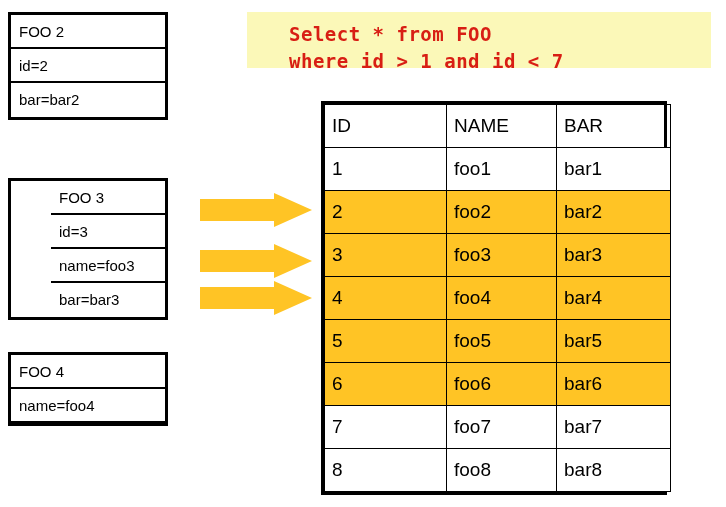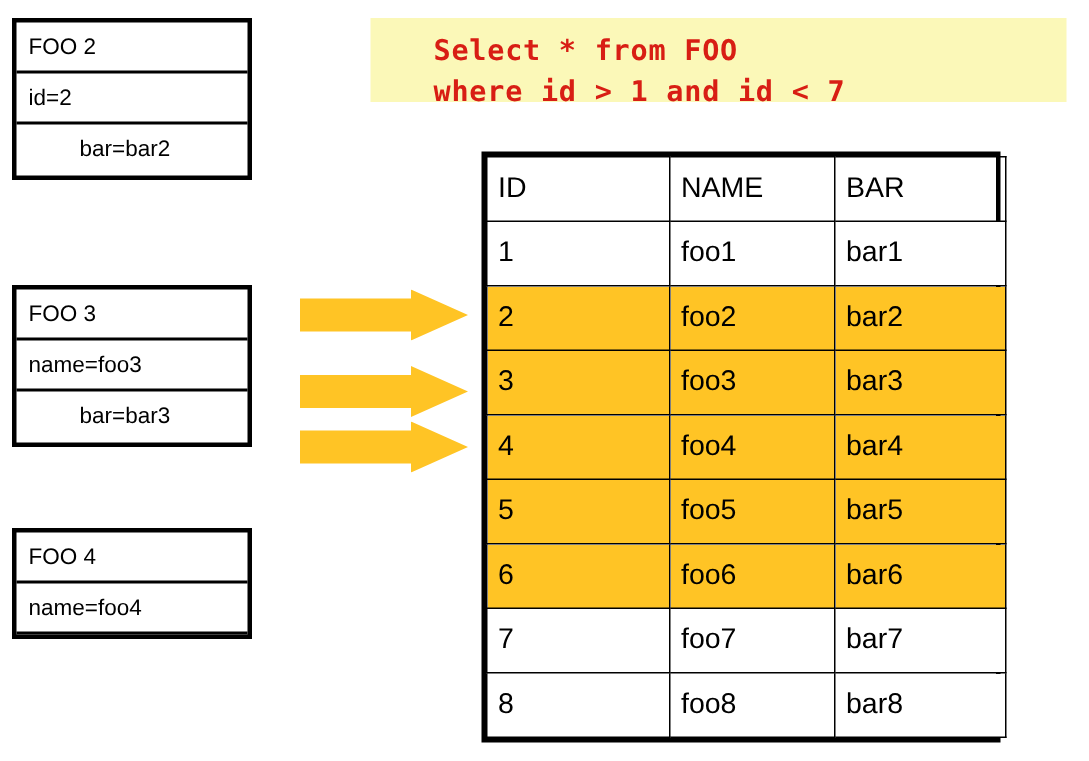--- a/index.html
+++ b/index.html
@@ -18,36 +18,36 @@
   
   .foo-box {
     position: absolute;
     left: 8px;
     width: 160px;
     border: 3px solid #000000;
     background: #ffffff;
     box-sizing: border-box;
   }
   #foo-box-0 { top: 12px; }
-  #foo-box-1 { top: 190px; }
+  #foo-box-1 { top: 178px; padding-left: 40px; }
   #foo-box-2 { top: 352px; }
 
   .foo-row {
     height: 34px;
     line-height: 34px;
     padding-left: 8px;
     font-size: 15px;
     font-weight: normal;
     color: #000000;
     border-bottom: 2px solid #000000;
     box-sizing: border-box;
     white-space: nowrap;
     overflow: hidden;
   }
-  .foo-row.last { border-bottom: none; margin-left: 34px; }
+  .foo-row.last { border-bottom: none; }
 
   
   .arrow {
     position: absolute;
     left: 200px;
     width: 112px;
     height: 34px;
   }
   #arrow-0 { top: 193px; }
   #arrow-1 { top: 244px; }
@@ -114,20 +114,21 @@
 <body>
 
 <div class="foo-box" id="foo-box-0">
   <div class="foo-row">FOO 2</div>
   <div class="foo-row">id=2</div>
   <div class="foo-row last">bar=bar2</div>
 </div>
 
 <div class="foo-box" id="foo-box-1">
   <div class="foo-row">FOO 3</div>
+  <div class="foo-row">id=3</div>
   <div class="foo-row">name=foo3</div>
   <div class="foo-row last">bar=bar3</div>
 </div>
 
 <div class="foo-box" id="foo-box-2">
   <div class="foo-row">FOO 4</div>
   <div class="foo-row">name=foo4</div>
 </div>
 
 <div class="arrow" id="arrow-0">

